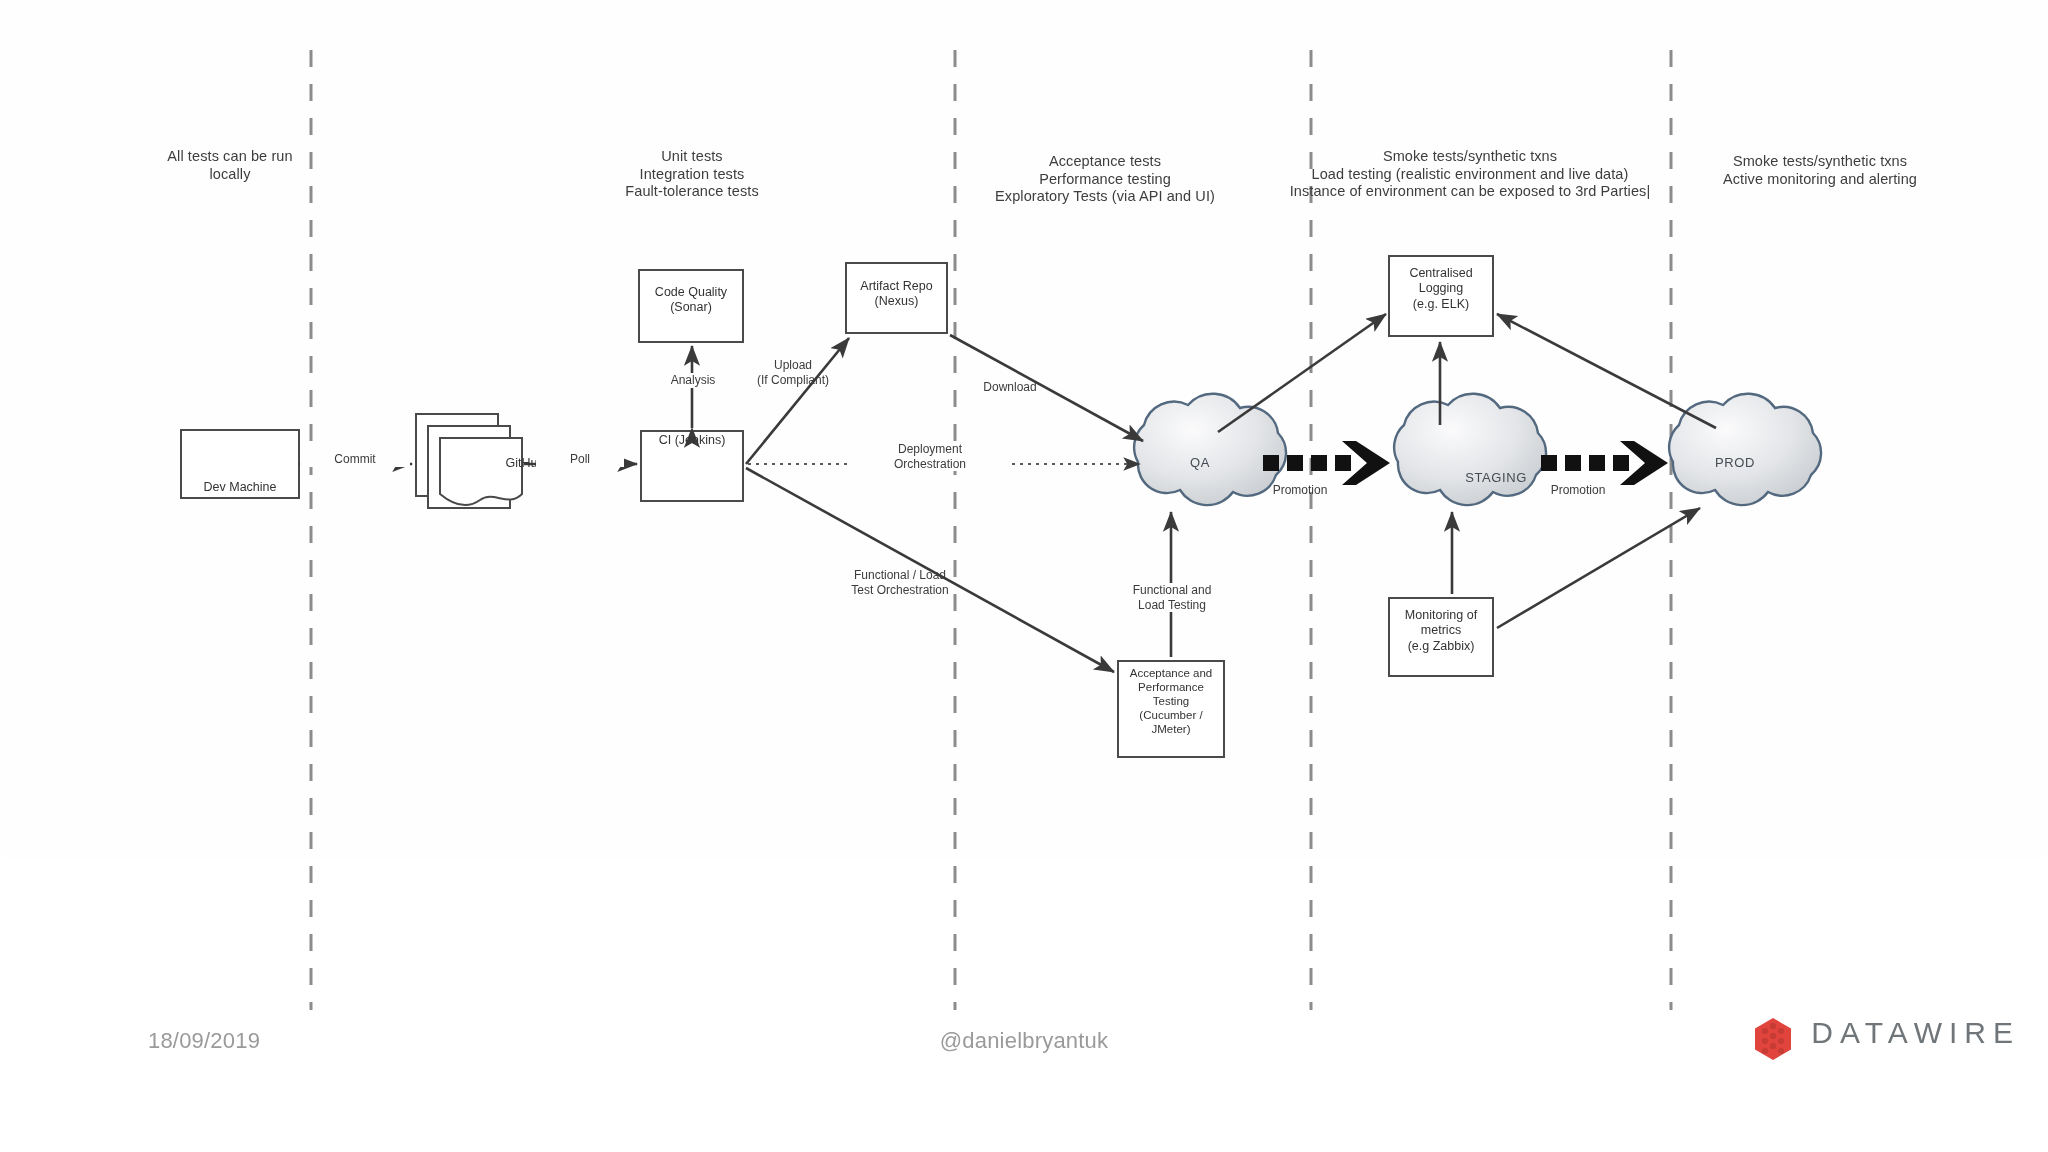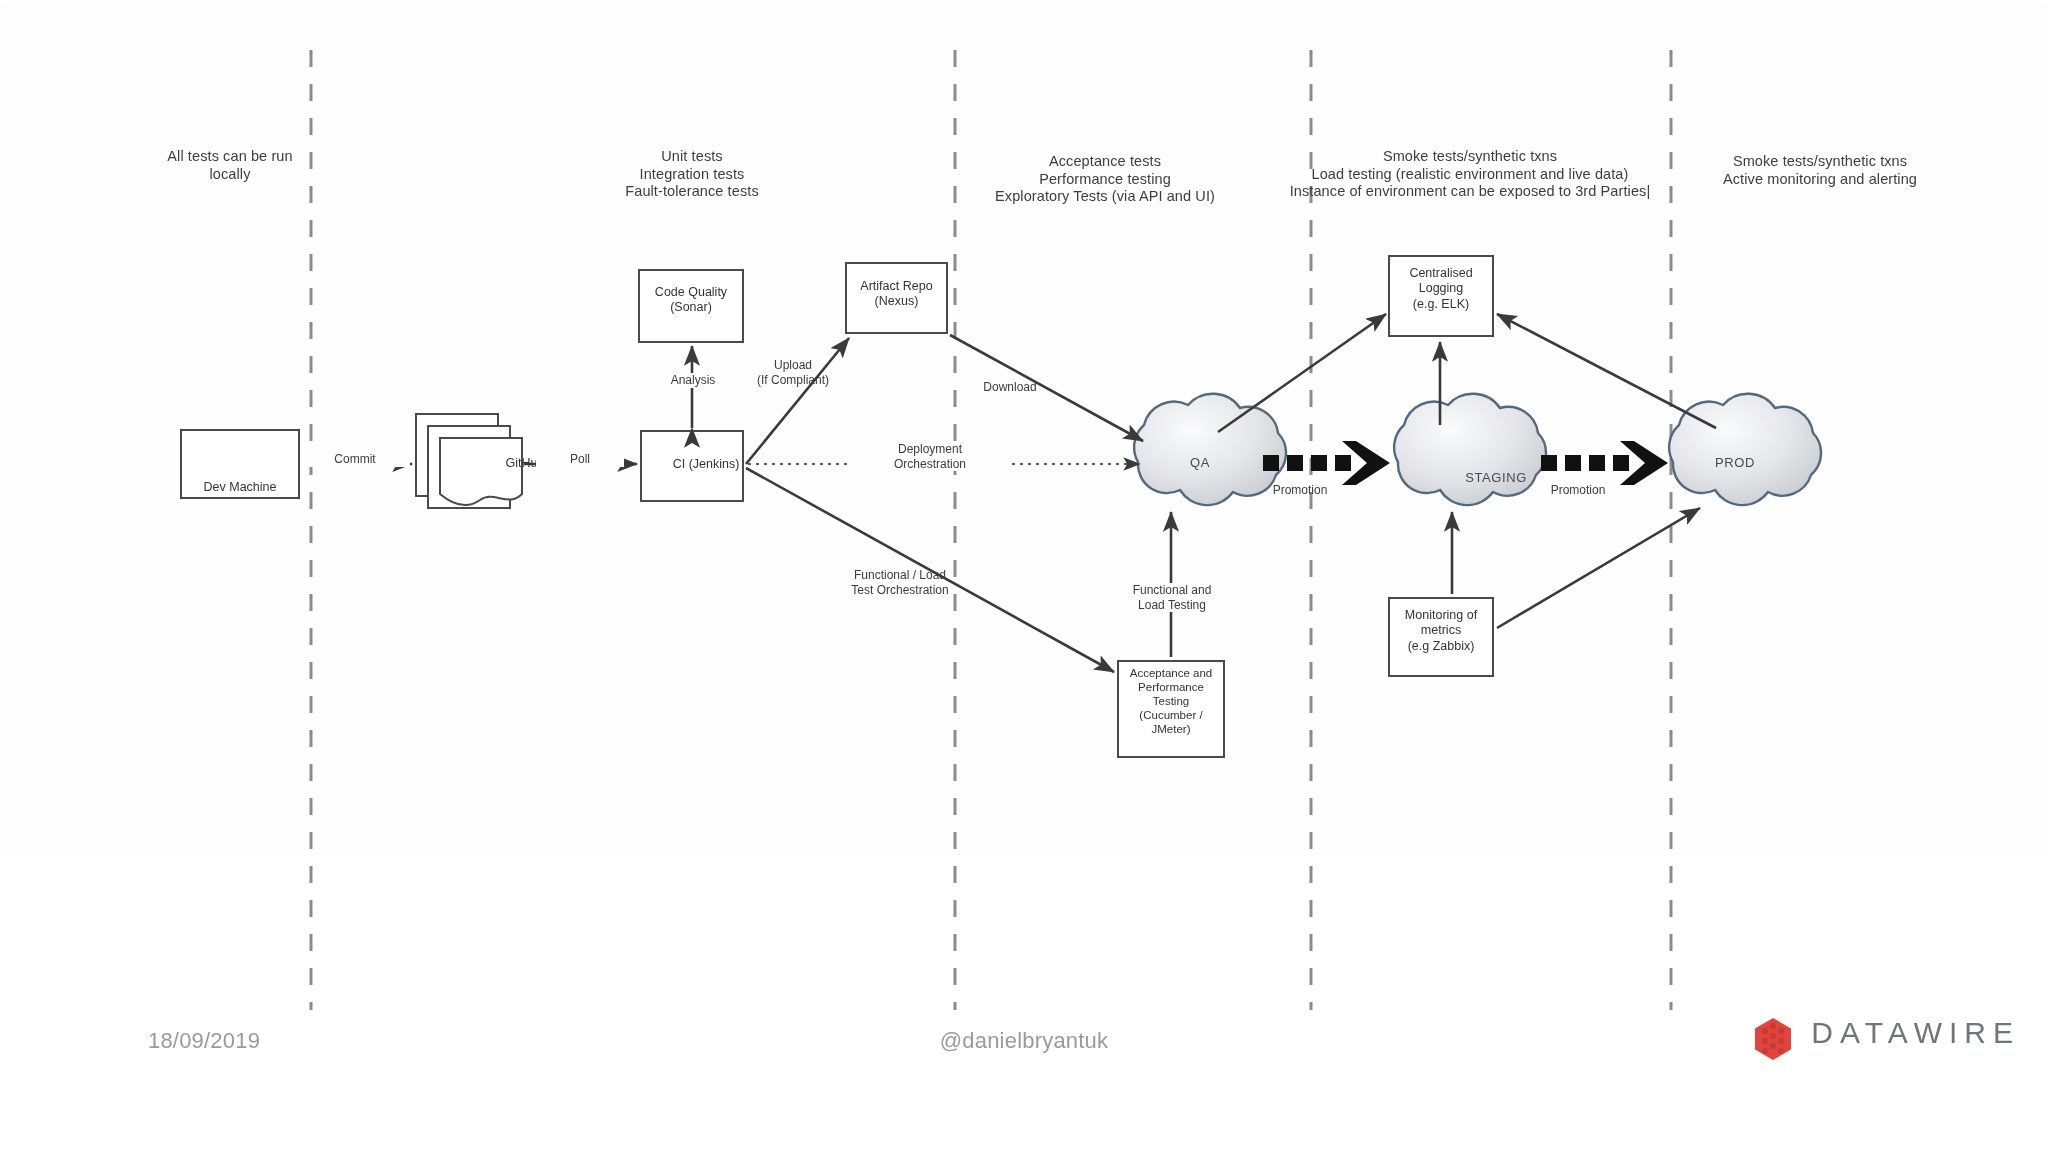--- a/index.html
+++ b/index.html
@@ -221,21 +221,21 @@
   <div class="txt col-head" style="left:1670px; top:153px; width:300px;">Smoke tests/synthetic txns
 Active monitoring and alerting</div>
 
   <div class="txt node-label" style="left:181px; top:456px; width:118px;margin-top:24px;">Dev Machine</div>
 
   <div class="txt node-label" style="left:448px; top:456px; width:82px;padding-left:36px;">GitHub</div>
 
   <div class="txt node-label" style="left:639px; top:285px; width:104px;">Code Quality
 (Sonar)</div>
 
-  <div class="txt node-label" style="left:641px; top:457px; width:102px;padding-left:14px;">CI (Jenkins)</div>
+  <div class="txt node-label" style="left:641px; top:433px; width:102px;">CI (Jenkins)</div>
 
   <div class="txt node-label" style="left:846px; top:279px; width:101px;">Artifact Repo
 (Nexus)</div>
 
   <div class="txt node-label" style="left:1116px; top:666px; width:110px; font-size:11.5px;">Acceptance and
 Performance
 Testing
 (Cucumber /
 JMeter)</div>
 

